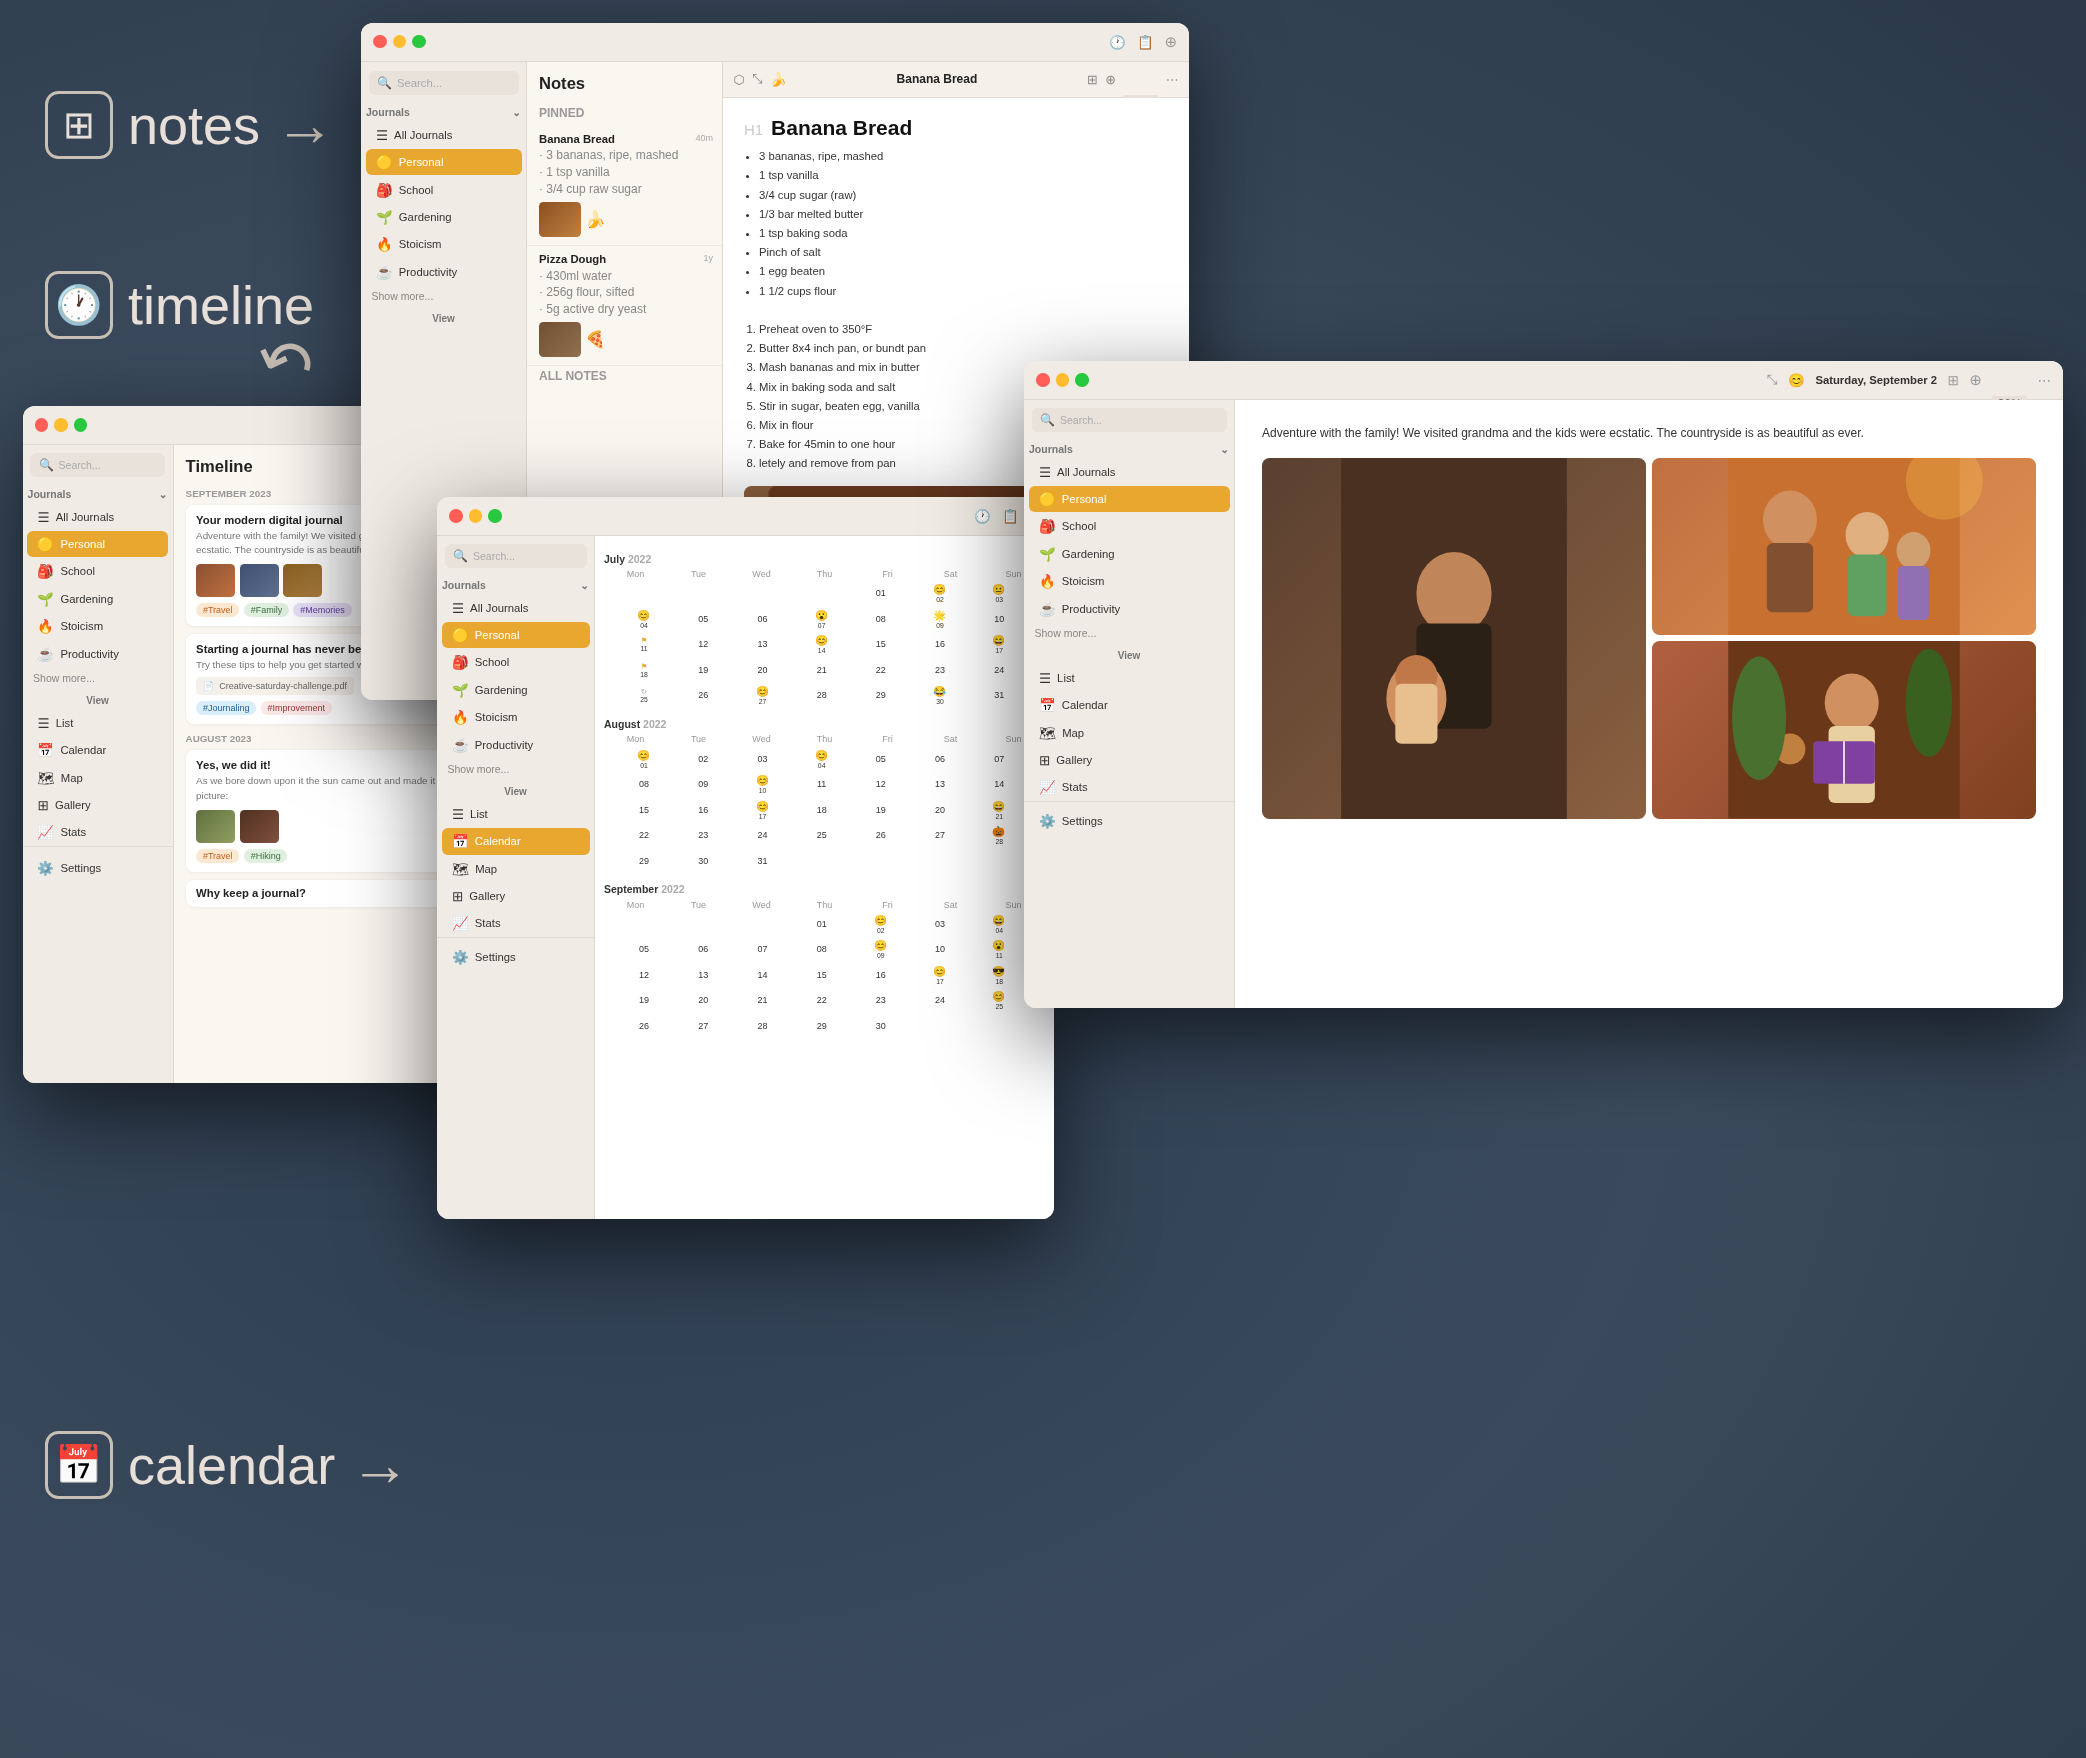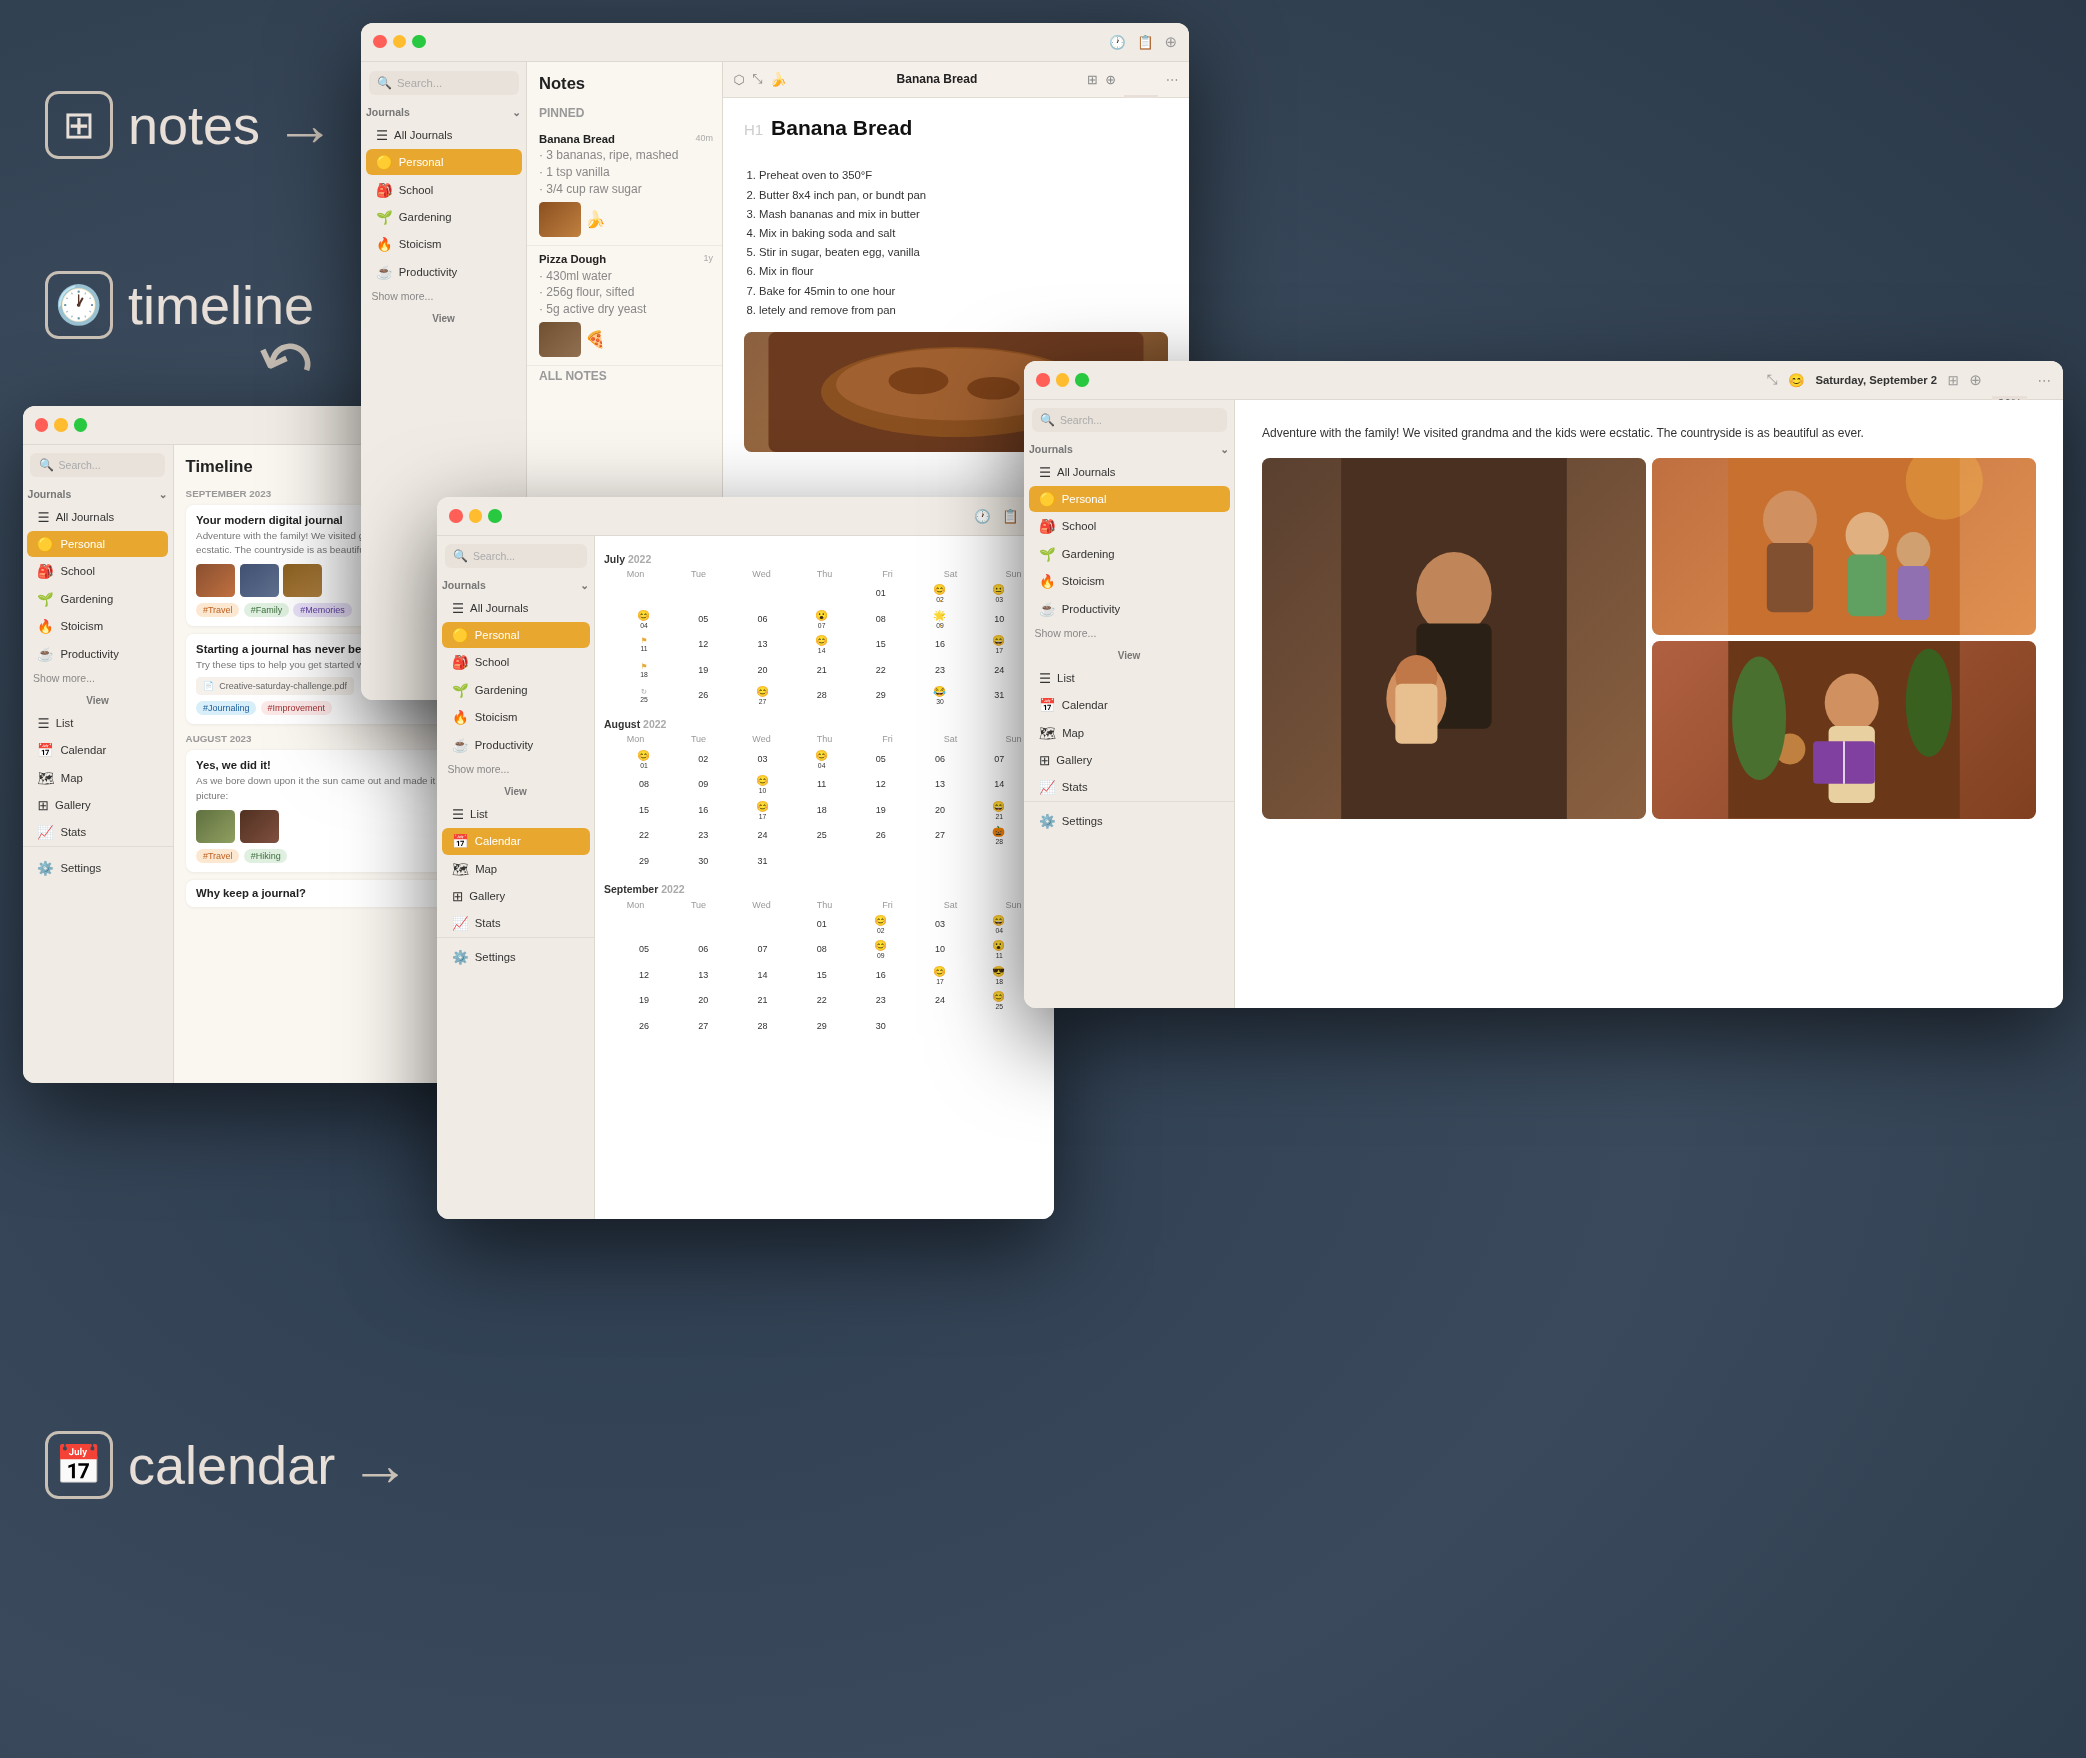--- a/index.html
+++ b/index.html
@@ -535,20 +535,30 @@
         <span class="toolbar-icon">⊕</span>
         <span class="badge-36">36%</span>
         <span class="toolbar-icon">⋯</span>
       </div>
       <div class="note-content">
         <div style="margin-bottom:7.5px;">
           <span class="note-h1-marker">H1</span>
           <span class="note-content-title">Banana Bread</span>
         </div>
         <div class="note-body">
+          <ul>
+            <li>3 bananas, ripe, mashed</li>
+            <li>1 tsp vanilla</li>
+            <li>3/4 cup sugar (raw)</li>
+            <li>1/3 bar melted butter</li>
+            <li>1 tsp baking soda</li>
+            <li>Pinch of salt</li>
+            <li>1 egg beaten</li>
+            <li>1 1/2 cups flour</li>
+          </ul>
           <br>
           <ol>
             <li>Preheat oven to 350°F</li>
             <li>Butter 8x4 inch pan, or bundt pan</li>
             <li>Mash bananas and mix in butter</li>
             <li>Mix in baking soda and salt</li>
             <li>Stir in sugar, beaten egg, vanilla</li>
             <li>Mix in flour</li>
             <li>Bake for 45min to one hour</li>
             <li>letely and remove from pan</li>

